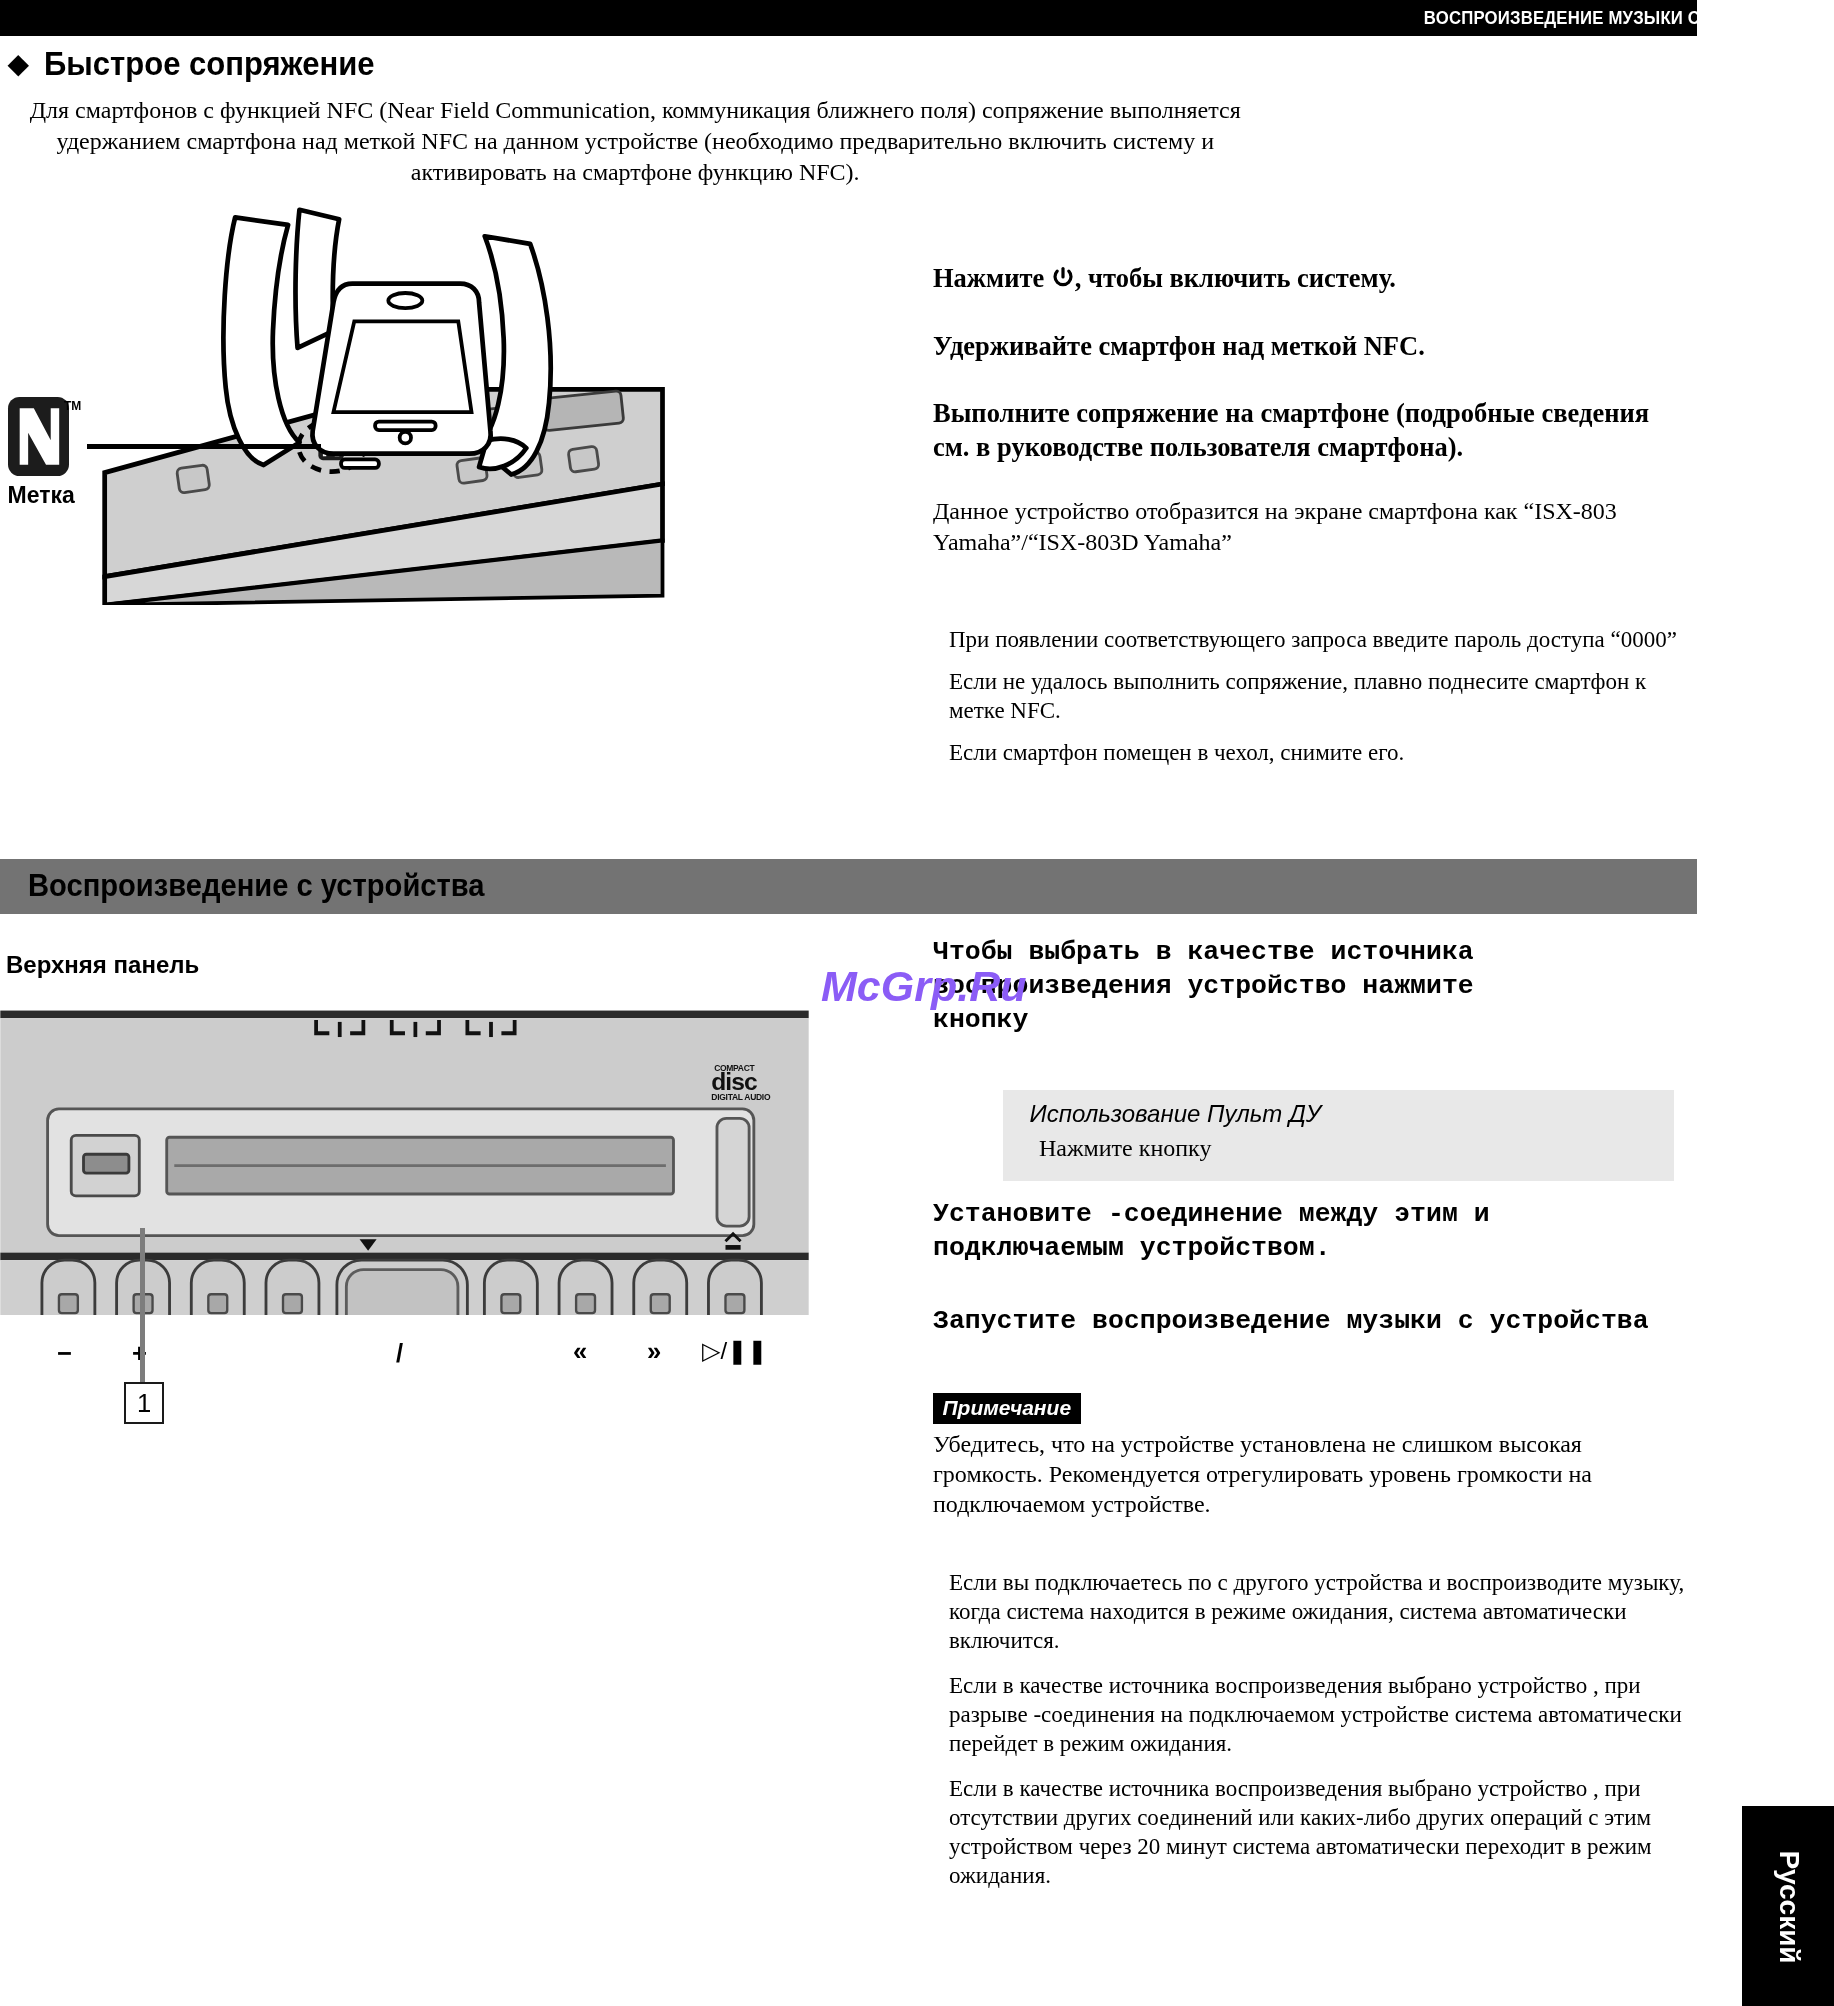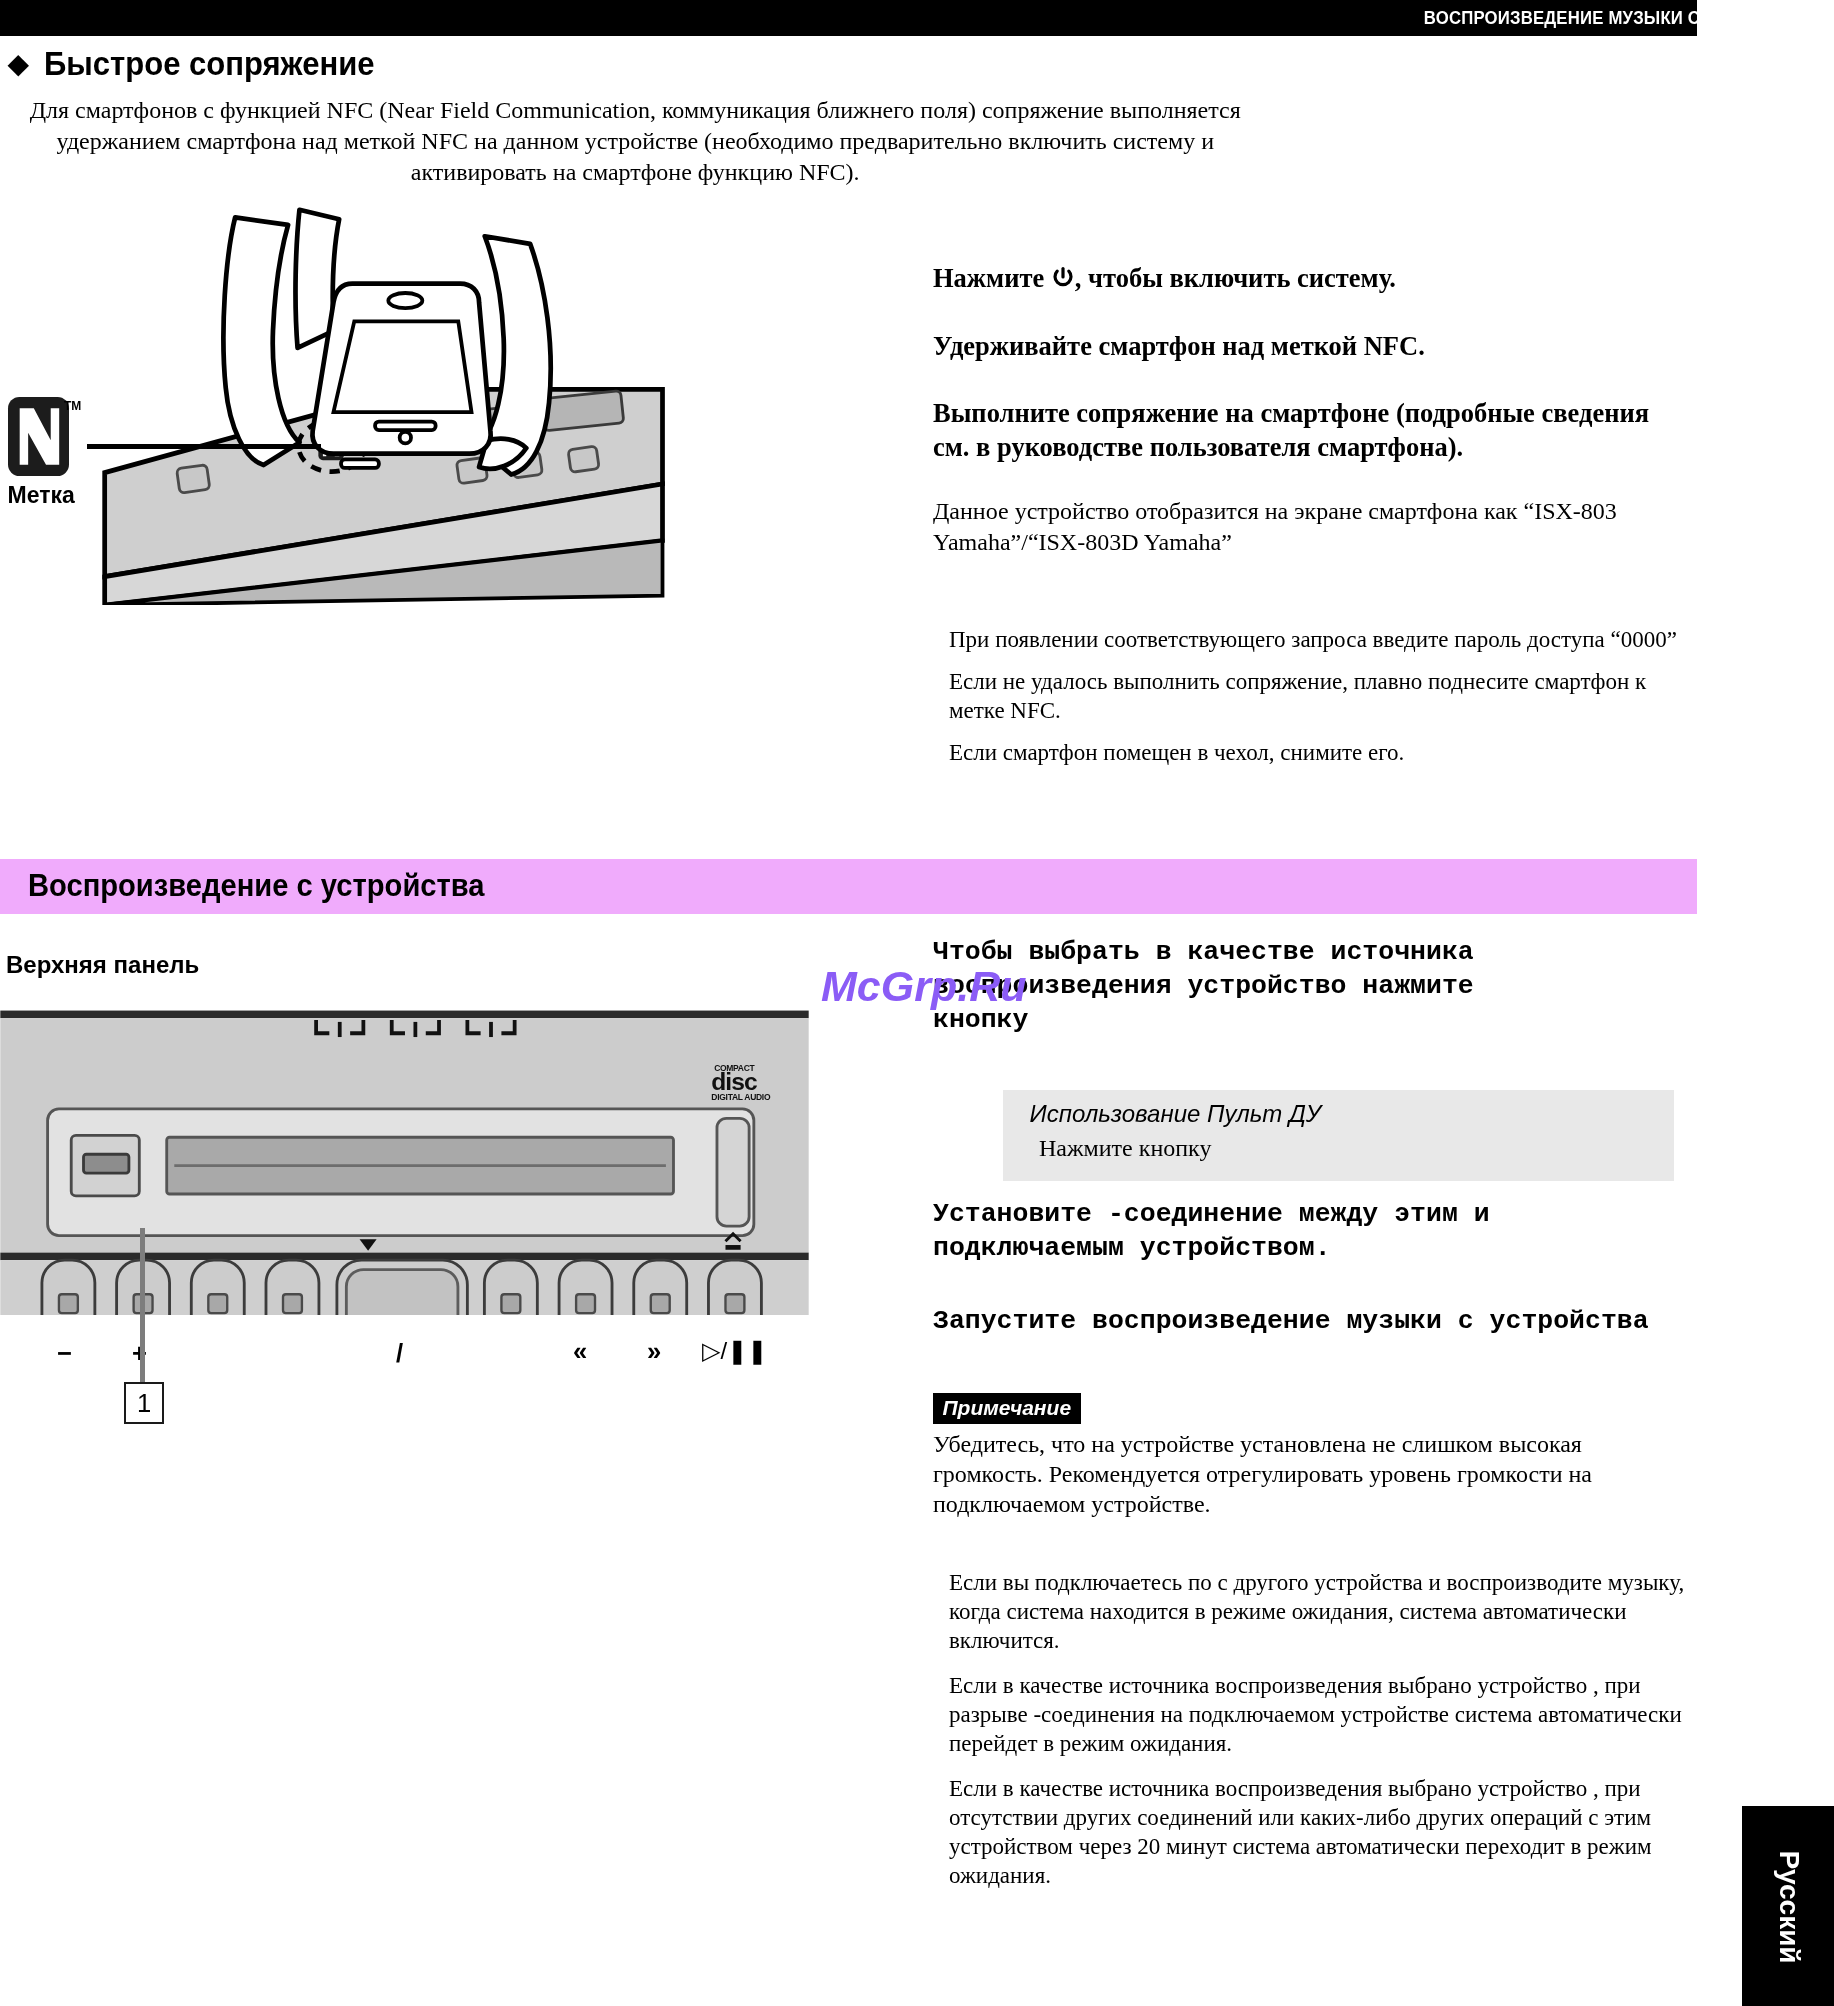--- a/index.html
+++ b/index.html
@@ -153,21 +153,21 @@
   }
   .notes-list p { margin: 0 0 13.2px 0; }
 
   
   .band-heading {
     position: absolute;
     left: 0;
     top: 859px;
     width: 1697px;
     height: 55px;
-    background: #f0abfc;
+    background: #737373;
     text-decoration: underline;
   }
   .band-heading .txt {
     position: absolute;
     left: 28px;
     top: 8.5px;
     font-family: "Liberation Sans", sans-serif;
     font-weight: bold;
     font-size: 31px;
     transform: scaleX(0.94);

